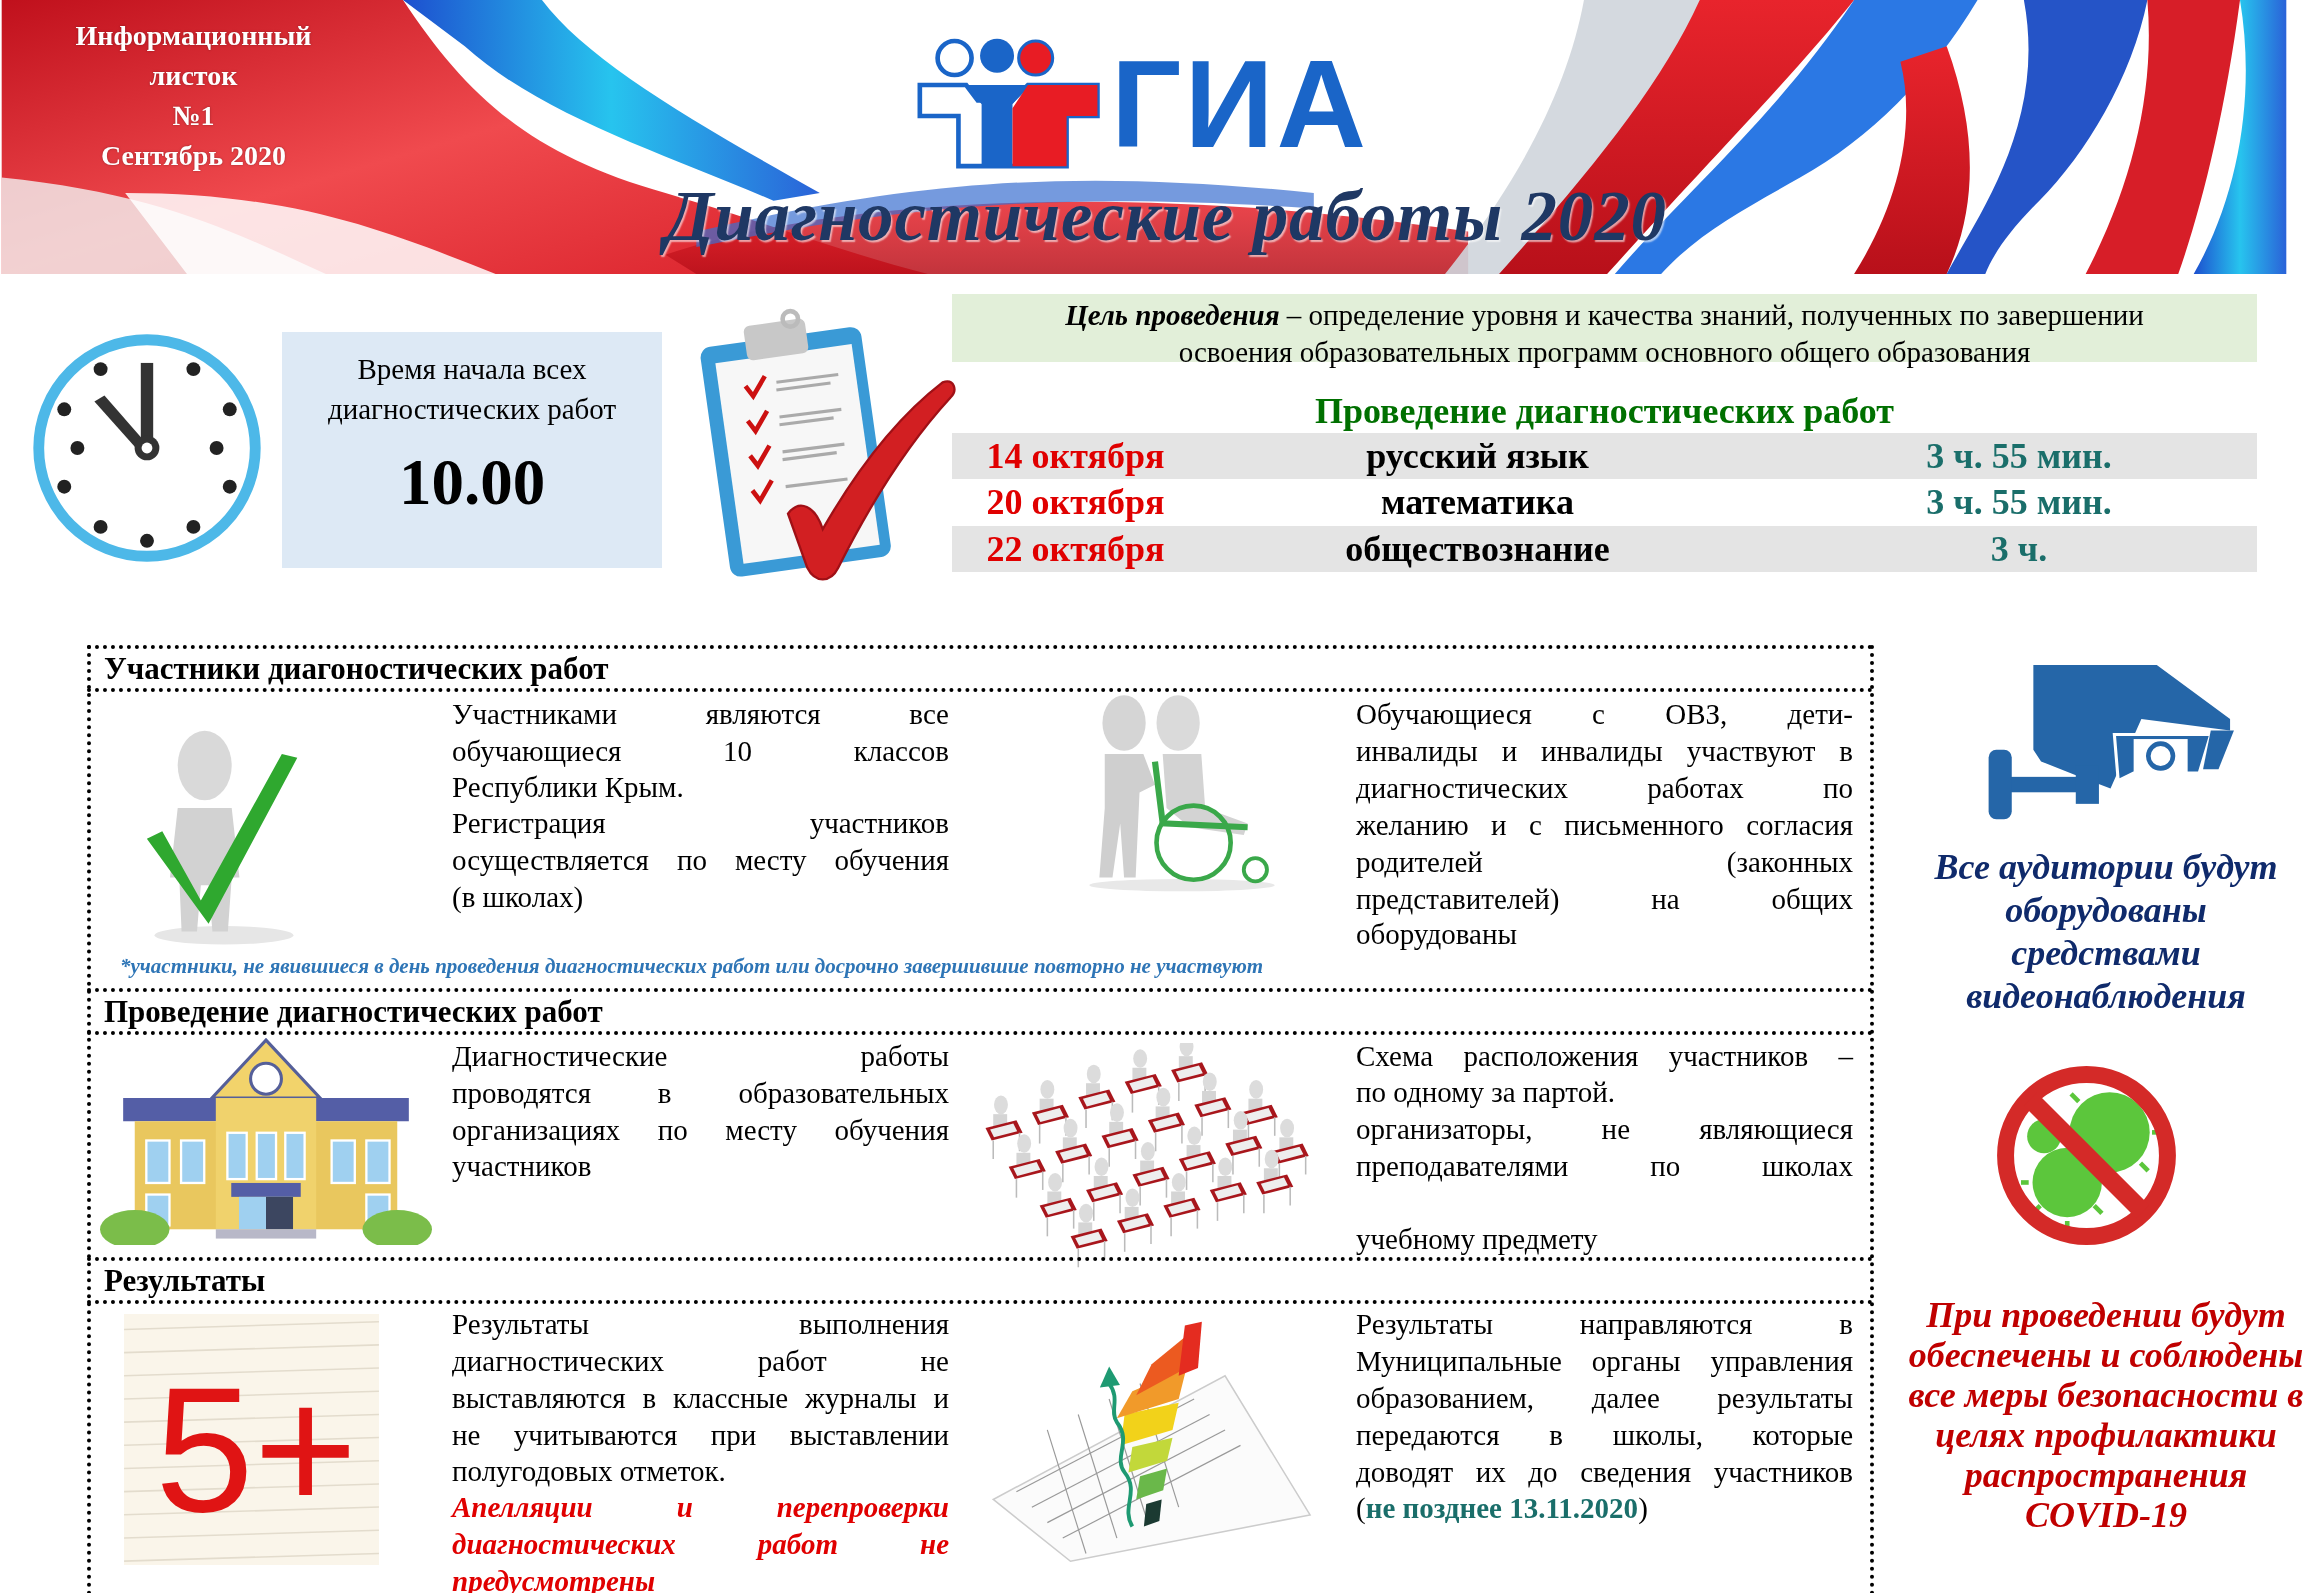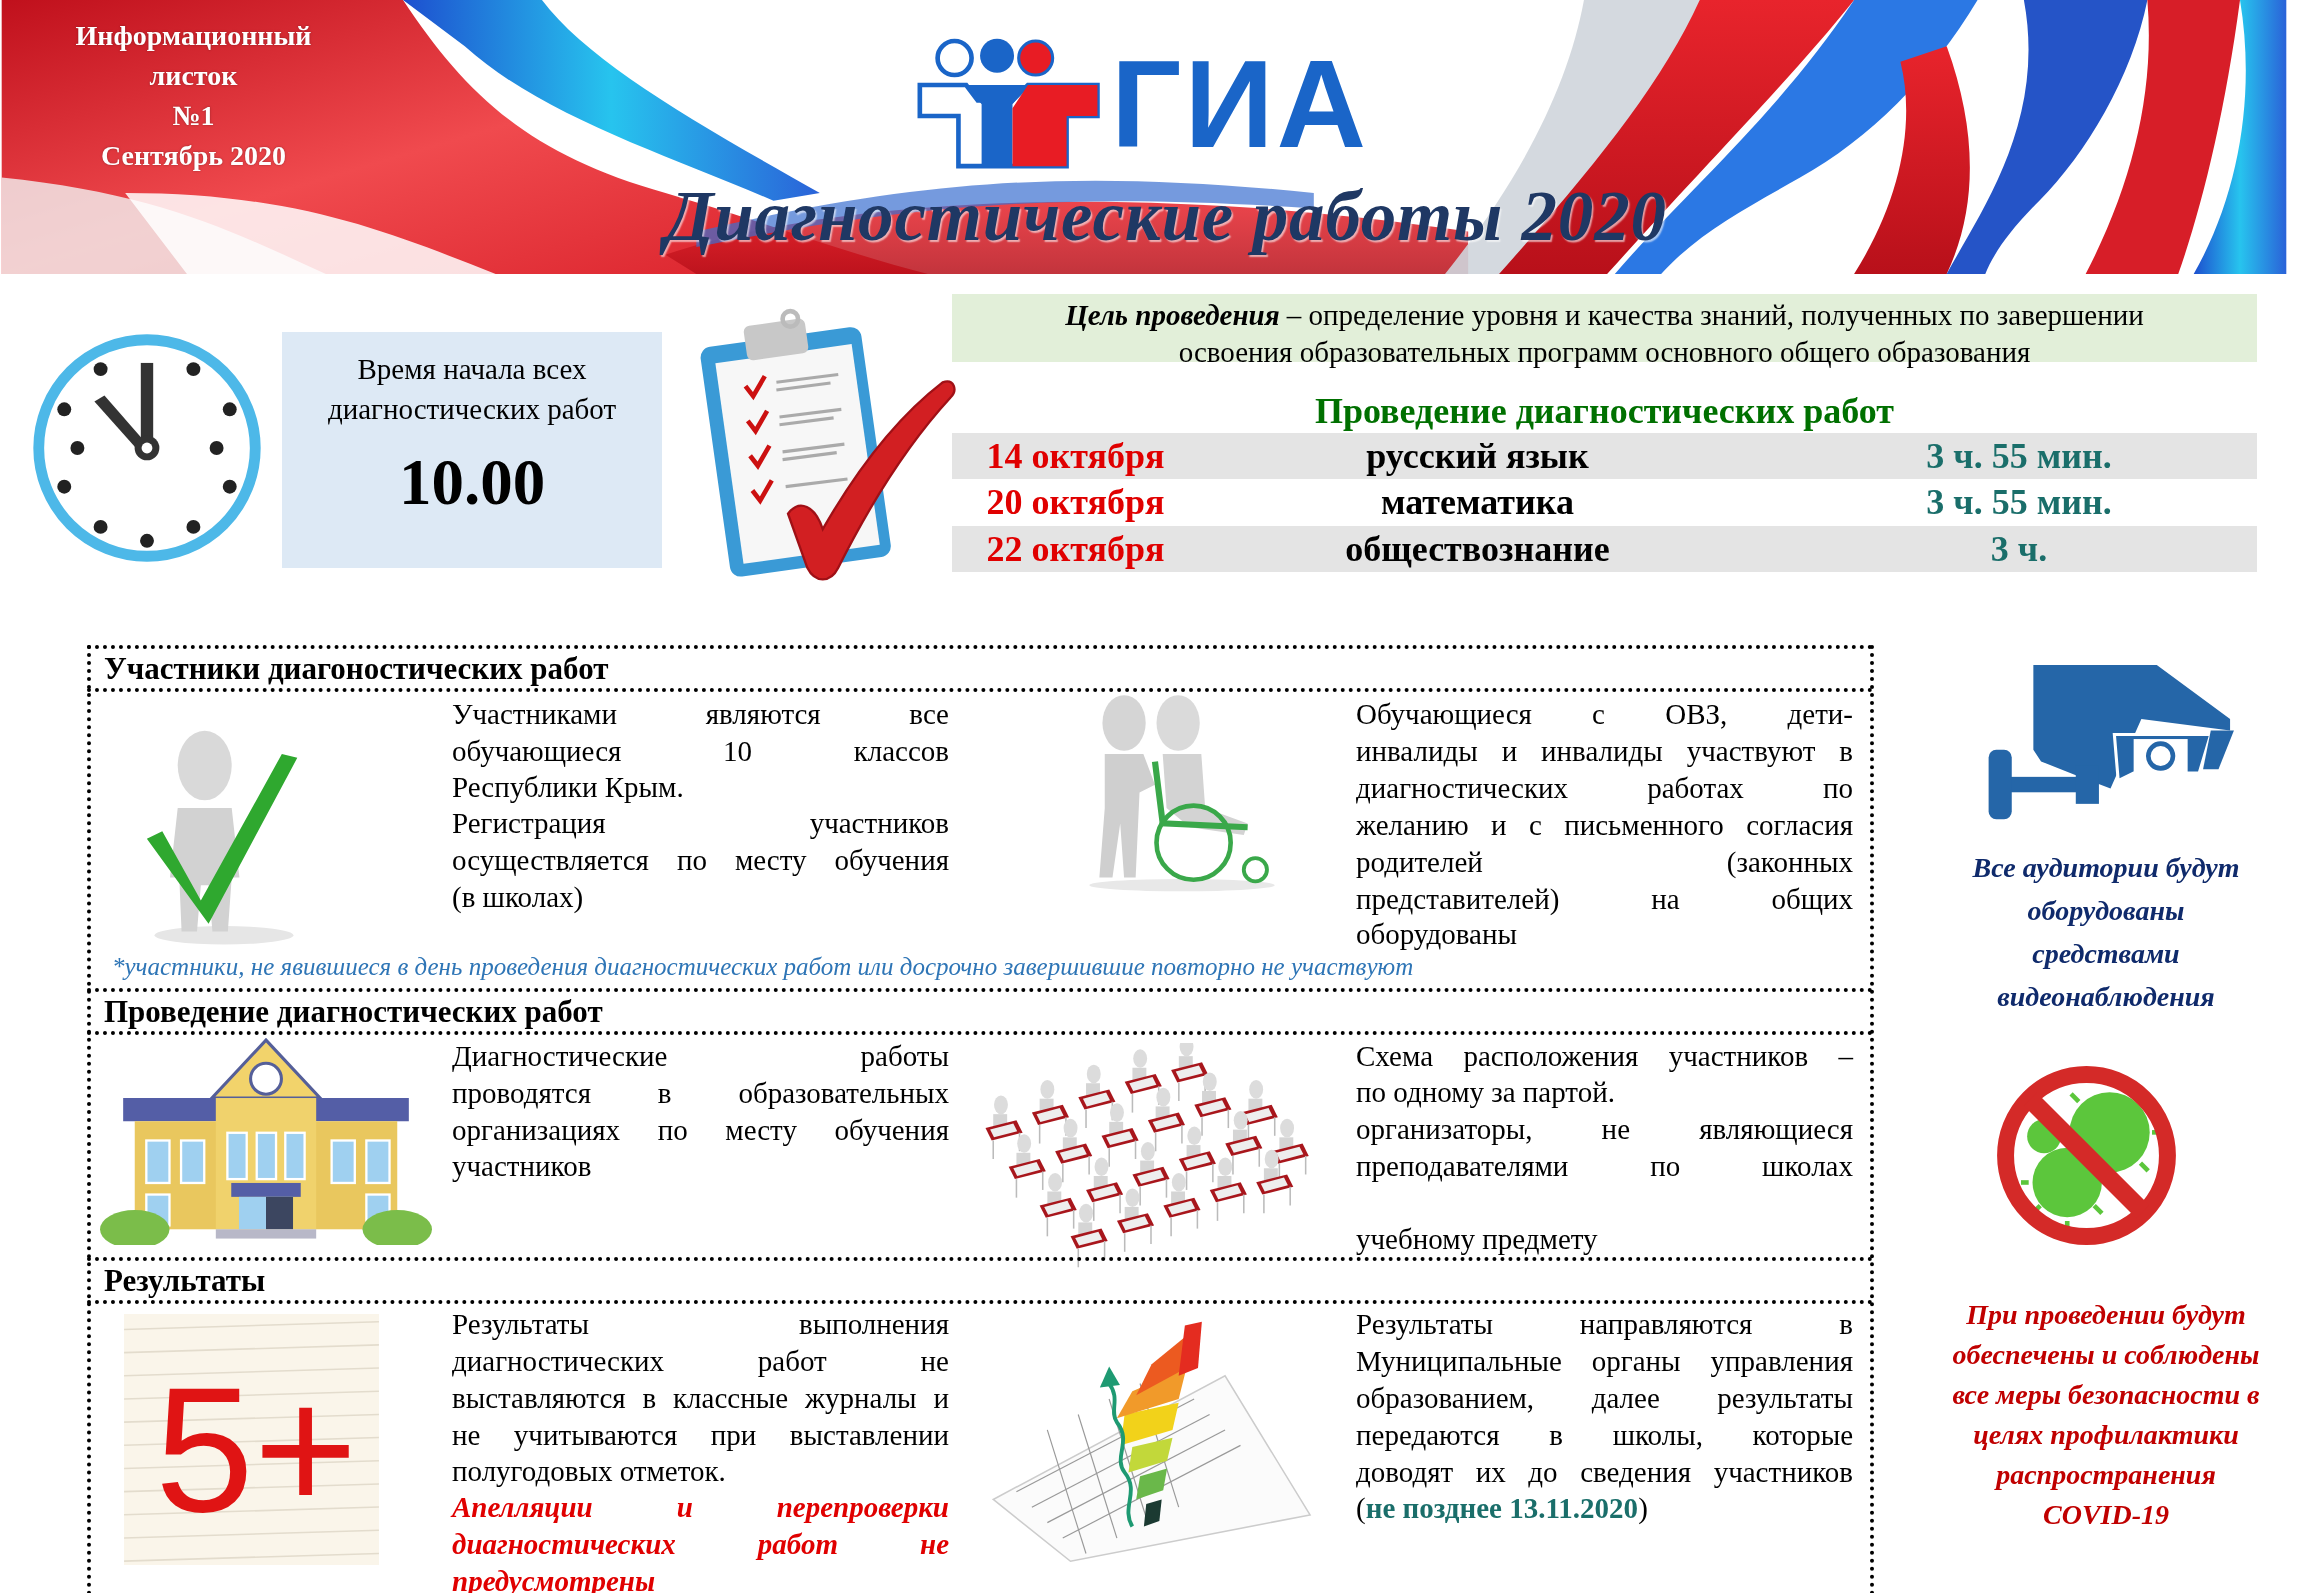--- a/index.html
+++ b/index.html
@@ -44,29 +44,29 @@
   .sched-subject { position: absolute; left: 371px; width: 309px; text-align: center; color: #000; }
   .sched-duration { position: absolute; left: 920px; width: 294px; text-align: center; color: #1a6e6a; }
 
   
   #main-frame { left: 87px; top: 645px; width: 1787px; height: 951px; border: 4.6px dotted #000; border-bottom: none; }
   .section-head { position: absolute; left: 87px; width: 1787px; font-weight: bold; font-size: 31px; line-height: 39px;
     padding-left: 17px; }
   .dash-line { position: absolute; left: 87px; width: 1787px; height: 0; border-top: 4.6px dotted #000; }
   .body-text { position: absolute; font-size: 29px; line-height: 37px; text-align: justify; text-align-last: left; }
   .body-text.jl { text-align-last: justify; }
-  .footnote { position: absolute; left: 112px; top: 948px; width: 1754px; font-style: italic; font-weight: normal;
-    color: #2e75b6; font-size: 25px; line-height: 37px; }
+  .footnote { position: absolute; left: 120px; top: 948px; width: 1754px; font-style: italic; font-weight: bold;
+    color: #2e75b6; font-size: 21px; line-height: 37px; }
   .red-italic { color: #e00000; font-style: italic; font-weight: bold; }
   .teal-bold { color: #1a6e6a; font-weight: bold; }
 
   .illus { position: absolute; }
 
   
-  .right-caption { position: absolute; left: 1901px; width: 410px; text-align: center; font-style: italic; font-weight: bold; font-size: 28px; line-height: 43px; }
+  .right-caption { position: absolute; left: 1901px; width: 410px; text-align: center; font-style: italic; font-weight: bold; font-size: 36px; line-height: 43px; }
   #cam-caption { top: 846px; color: #0f2a6b; }
   #covid-caption { top: 1295px; color: #c00000; line-height: 40px; }
 </style>
 </head>
 <body>
 
 <div id="banner" class="abs">
   <svg width="2288" height="274" viewBox="0 0 2960 355">
     <defs>
       <linearGradient id="redg" x1="0" y1="0" x2="1" y2="1">

